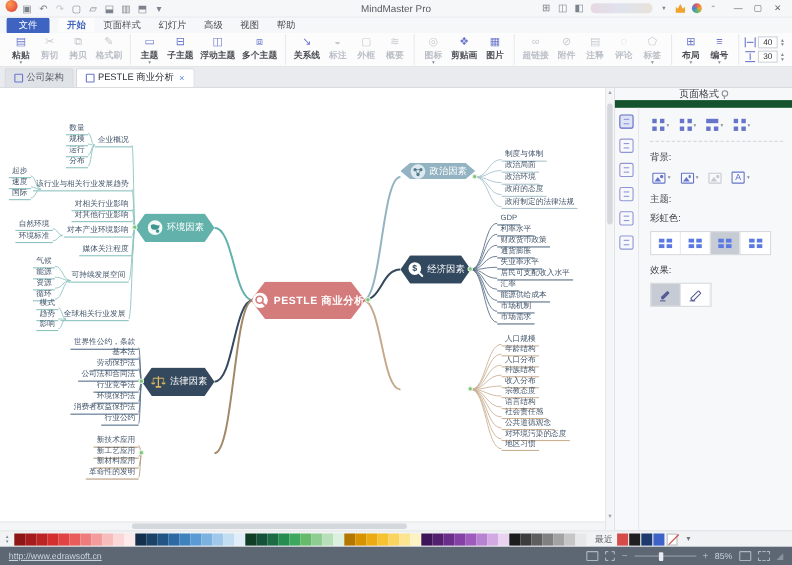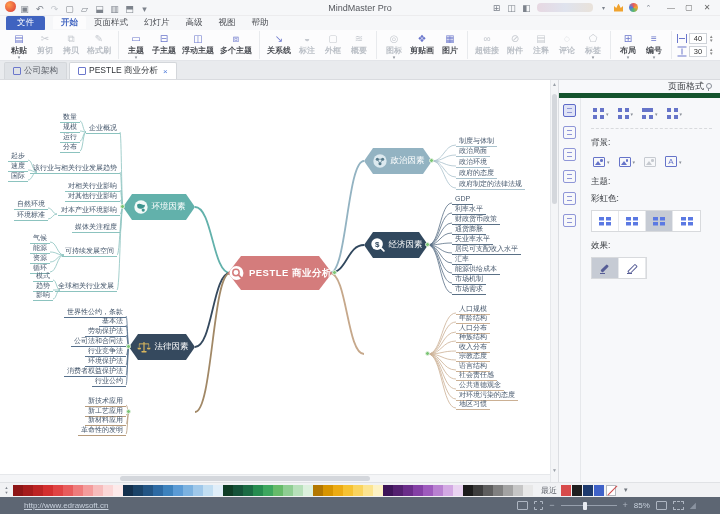--- a/index.html
+++ b/index.html
@@ -61,21 +61,21 @@
   .gdot{position:absolute;width:5px;height:5px;border-radius:50%;background:#7cc576;border:1px solid #e4f3e2;}
   
   .vscroll{position:absolute;right:0;top:0;bottom:0;width:8px;background:#f4f5f7;border-left:1px solid #e6e8eb;}
   .vscroll .thumb{position:absolute;left:1px;right:1px;top:14px;height:110px;background:#d4d7dc;border-radius:3px;}
   .vscroll .arr{position:absolute;left:0;right:0;height:8px;font-size:5px;color:#9aa0a8;text-align:center;line-height:8px;}
   .hscroll{position:absolute;left:0;right:8px;bottom:0;height:8px;background:#f4f5f7;border-top:1px solid #e6e8eb;}
   .hscroll .thumb{position:absolute;top:1px;bottom:1px;left:120px;width:250px;background:#d4d7dc;border-radius:3px;}
 
   
   #rightpanel{width:162px;background:#f7f8fa;border-left:1px solid #dcdee2;display:flex;flex-direction:column;}
-  .rp-header{height:18px;display:flex;align-items:center;justify-content:flex-end;padding:0 8px;font-size:9px;color:#3a3d42;border-bottom:5px solid #14532d;}
+  .rp-header{height:18px;display:flex;align-items:center;justify-content:center;padding:0 8px;font-size:9px;color:#3a3d42;border-bottom:7px solid #14532d;}
   .pin{width:8px;height:8px;position:relative;}
   .pin::before{content:'';position:absolute;top:0;left:2px;width:4px;height:4px;border:1px solid #8a8f98;border-radius:50%;}
   .pin::after{content:'';position:absolute;top:5px;left:4px;width:1px;height:3px;background:#8a8f98;}
   .rp-body{flex:1;display:flex;min-height:0;}
   .rp-strip{width:22px;border-right:1px solid #e6e8eb;display:flex;flex-direction:column;align-items:center;padding-top:6px;gap:9px;}
   .psi{width:13px;height:13px;border:1px solid #8f96d8;border-radius:2px;position:relative;}
   .psi::before{content:'';position:absolute;inset:3px;border-top:1.5px solid #8f96d8;border-bottom:1.5px solid #8f96d8;}
   .psi.active{background:#dfe3f6;border-color:#5e6ac8;}
   .rp-content{flex:1;padding:8px 8px 0 10px;overflow:hidden;}
   .rp-row{display:flex;align-items:center;gap:5px;margin-bottom:7px;}
@@ -125,21 +125,21 @@
   
   #palettebar{height:15px;background:#f1f2f4;border-top:1px solid #e0e2e5;display:flex;align-items:center;padding:0 2px;}
   .pal-scroll{display:flex;flex-direction:column;font-size:4px;color:#80858d;line-height:5px;margin-right:2px;text-align:center;width:9px;}
   .swatch{width:10px;height:11px;display:inline-block;flex:none;cursor:pointer;}
   #recent-label{font-size:8px;color:#5a5e66;margin:0 4px 0 8px;white-space:nowrap;}
   .nofill{width:10px;height:11px;border:1px solid #b6bac0;background:#fff;position:relative;margin-left:2px;flex:none;}
   .nofill::before{content:'';position:absolute;left:-1px;top:4.5px;width:13px;height:1px;background:#d04b4b;transform:rotate(-45deg);}
   .pal-expand{font-size:7px;color:#70757d;margin-left:8px;}
 
   
-  #statusbar{height:17px;background:#5d6673;display:flex;align-items:center;padding:0 24px;color:#c9d2de;}
+  #statusbar{height:17px;background:#5d6673;display:flex;align-items:center;padding:0 8px;color:#c9d2de;}
   #sb-link{font-size:8px;color:#c9d2de;text-decoration:underline;}
   #sb-right{margin-left:auto;display:flex;align-items:center;gap:6px;}
   .sb-ico{width:11px;height:9px;border:1px solid #aeb6c2;border-radius:1px;display:inline-block;}
   .sb-ico.fs{border:none;width:9px;height:9px;background:
     linear-gradient(#aeb6c2,#aeb6c2) 0 0/3px 1px no-repeat,linear-gradient(#aeb6c2,#aeb6c2) 0 0/1px 3px no-repeat,
     linear-gradient(#aeb6c2,#aeb6c2) 100% 0/3px 1px no-repeat,linear-gradient(#aeb6c2,#aeb6c2) 100% 0/1px 3px no-repeat,
     linear-gradient(#aeb6c2,#aeb6c2) 0 100%/3px 1px no-repeat,linear-gradient(#aeb6c2,#aeb6c2) 0 100%/1px 3px no-repeat,
     linear-gradient(#aeb6c2,#aeb6c2) 100% 100%/3px 1px no-repeat,linear-gradient(#aeb6c2,#aeb6c2) 100% 100%/1px 3px no-repeat;}
   .zoomline{width:56px;height:1px;background:#97a0ad;position:relative;}
   .zoomline .zthumb{position:absolute;left:22px;top:-3.5px;width:4px;height:8px;background:#e8ecf2;border-radius:1px;}
@@ -400,21 +400,21 @@
         <span class="arr" style="bottom:8px;">▼</span>
       </div>
       <div class="hscroll">
         <span class="thumb"></span>
       </div>
     <div class="leaf" style="border-bottom-color: rgb(169, 194, 205); top: 57px; left: 456px;">制度与体制</div>
         <div class="leaf" style="border-bottom-color: rgb(169, 194, 205); top: 67px; left: 456px;">政治局面</div>
         <div class="leaf" style="border-bottom-color: rgb(169, 194, 205); top: 78px; left: 456px;">政治环境</div>
         <div class="leaf" style="border-bottom-color: rgb(169, 194, 205); top: 89px; left: 456px;">政府的态度</div>
         <div class="leaf" style="border-bottom-color: rgb(169, 194, 205); top: 100px; left: 456px;">政府制定的法律法规</div>
-        <div class="hex hex-branch" style="left: 364px; top: 68px; width: 68px; height: 26px; background: rgb(147, 179, 194);">
+        <div class="hex hex-branch" style="left: 364px; top: 68px; width: 68px; height: 15px; background: rgb(147, 179, 194);">
           <svg viewBox="0 0 18 18" width="16" height="16">
             <circle cx="9" cy="9" r="7.5" fill="#dce9ef"></circle>
             <circle cx="6" cy="7" r="1.7" fill="#567b8c"></circle>
             <circle cx="12" cy="7" r="1.7" fill="#567b8c"></circle>
             <circle cx="9" cy="12" r="1.7" fill="#567b8c"></circle>
             <line x1="6" y1="7" x2="12" y2="7" stroke="#567b8c" stroke-width=".8"></line>
             <line x1="6" y1="7" x2="9" y2="12" stroke="#567b8c" stroke-width=".8"></line>
             <line x1="12" y1="7" x2="9" y2="12" stroke="#567b8c" stroke-width=".8"></line>
           </svg>
           <span>政治因素</span>

